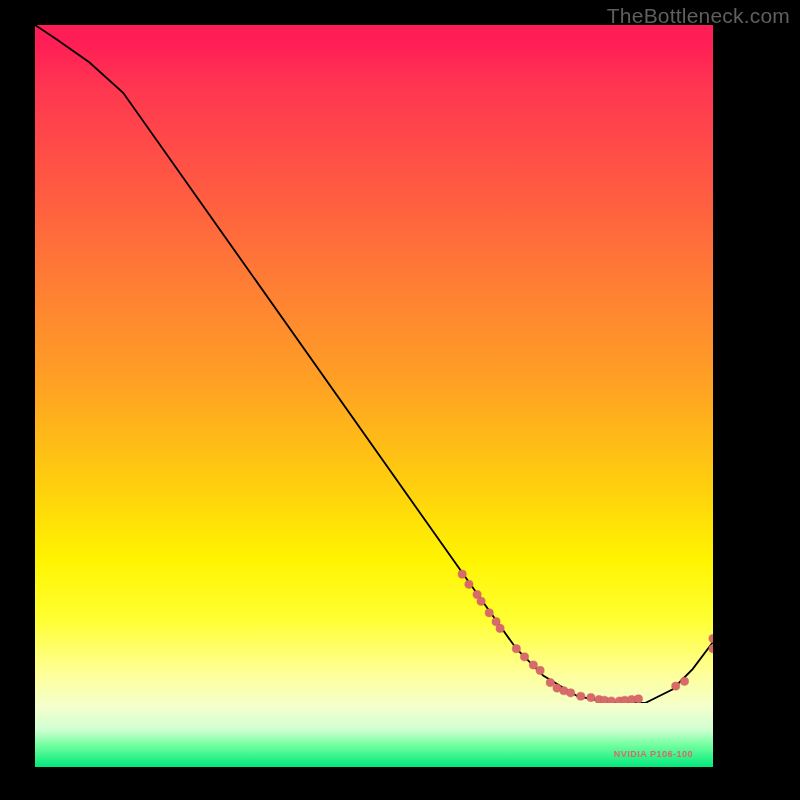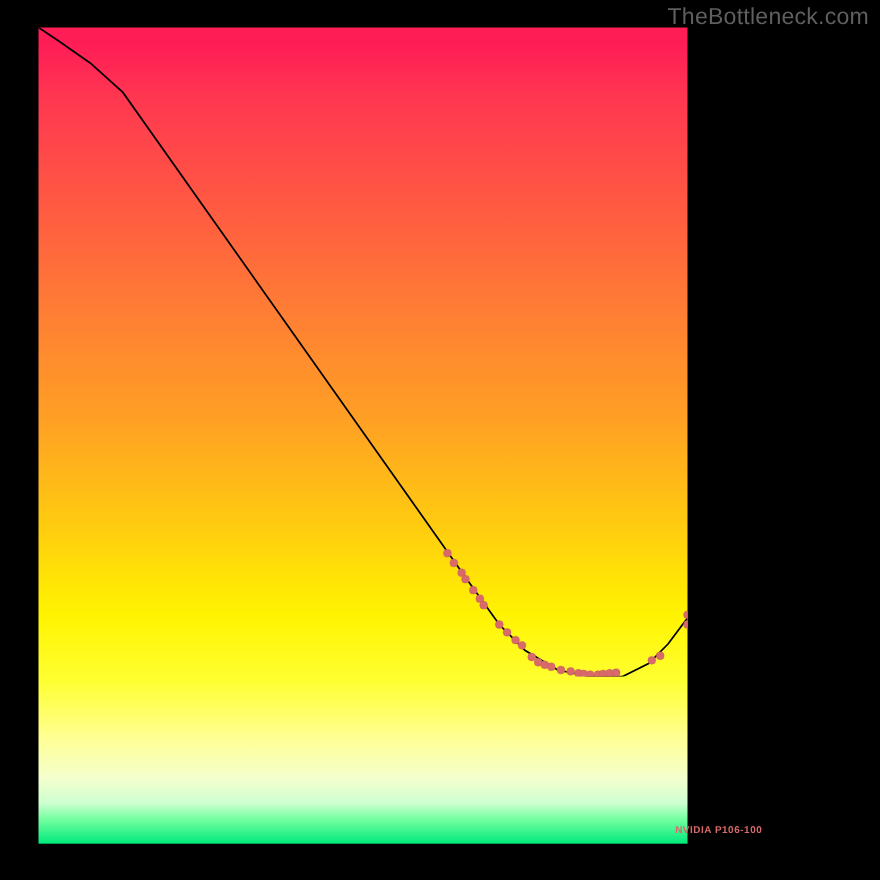--- a/index.html
+++ b/index.html
@@ -27,21 +27,21 @@
     letter-spacing: 0.2px;
     z-index: 30;
     user-select: none;
     text-align: right;
   }
   
   .plot-area {
     position: absolute;
     left: 35px;
     top: 25px;
-    width: 590px;
+    width: 678px;
     height: 742px;
     box-sizing: border-box;
   }
   .gradient {
     position: absolute;
     inset: 0;
     
     background: linear-gradient(
       to bottom,
       #ff1d56 0%,

